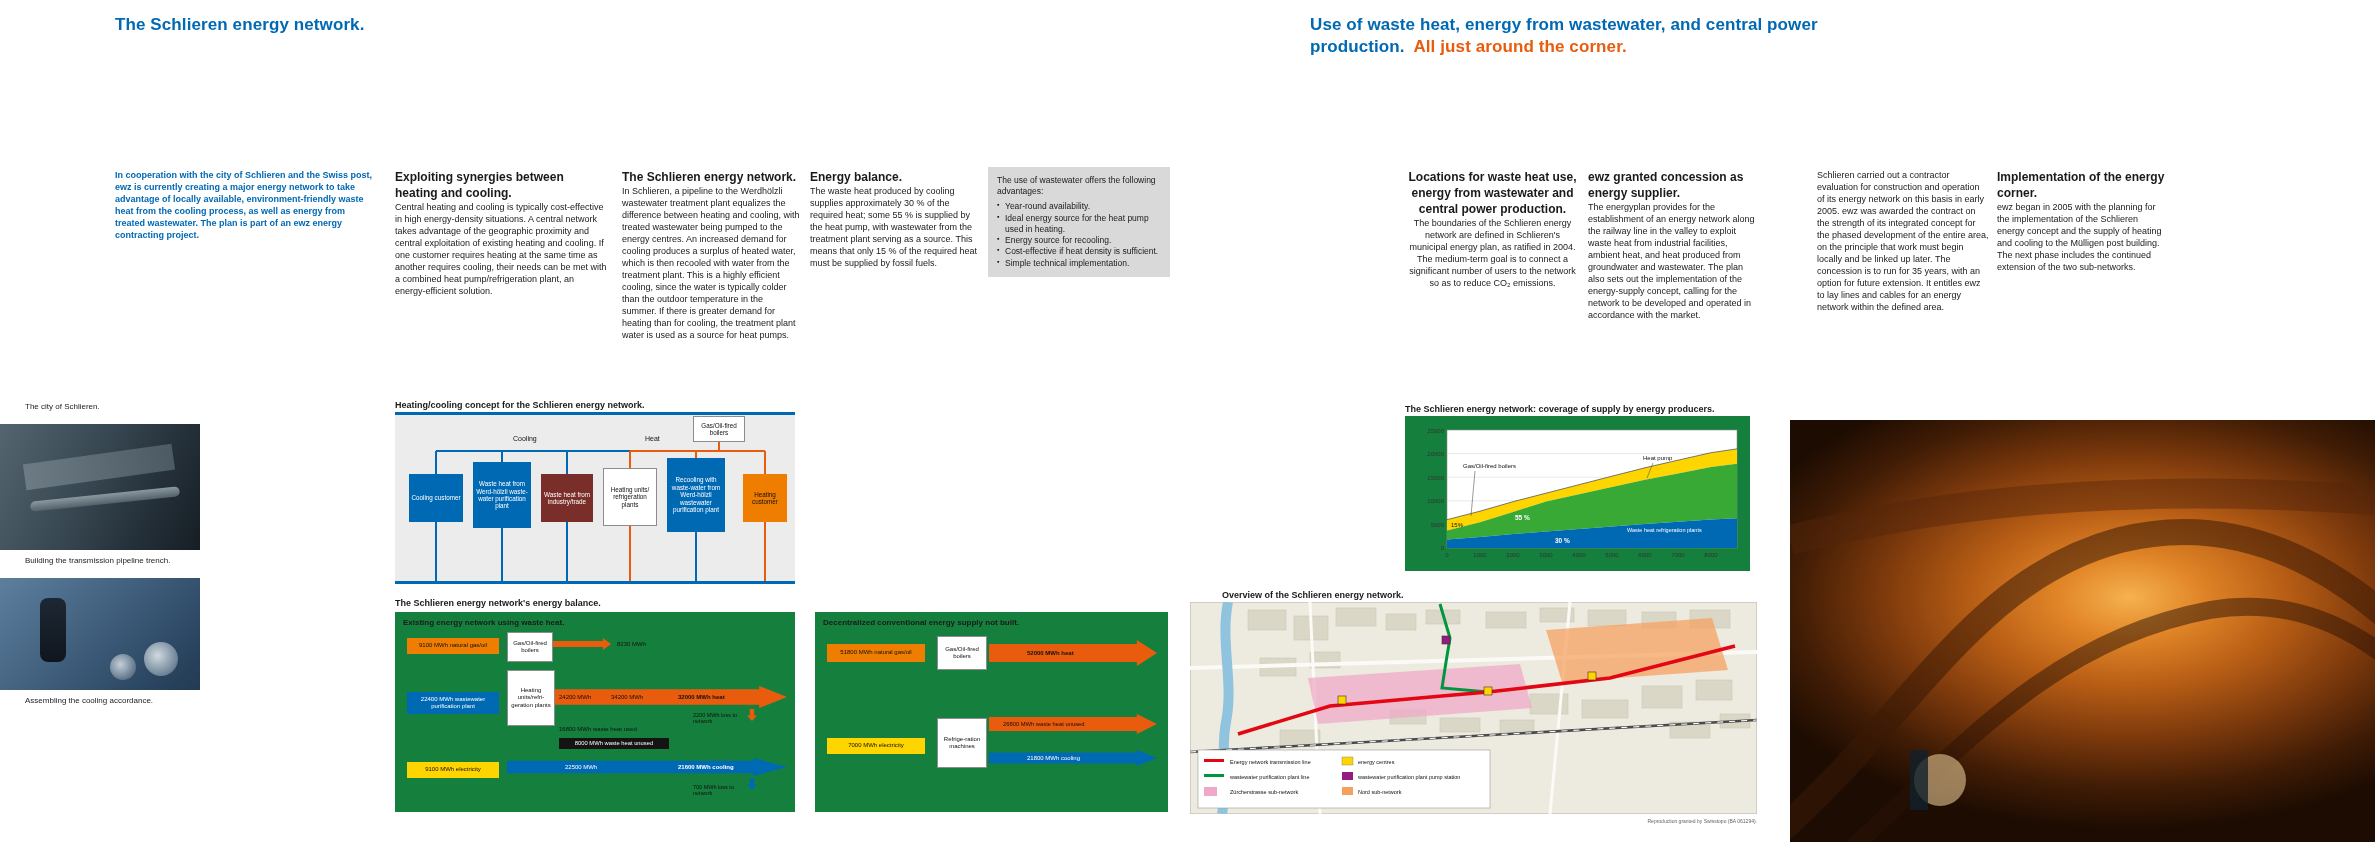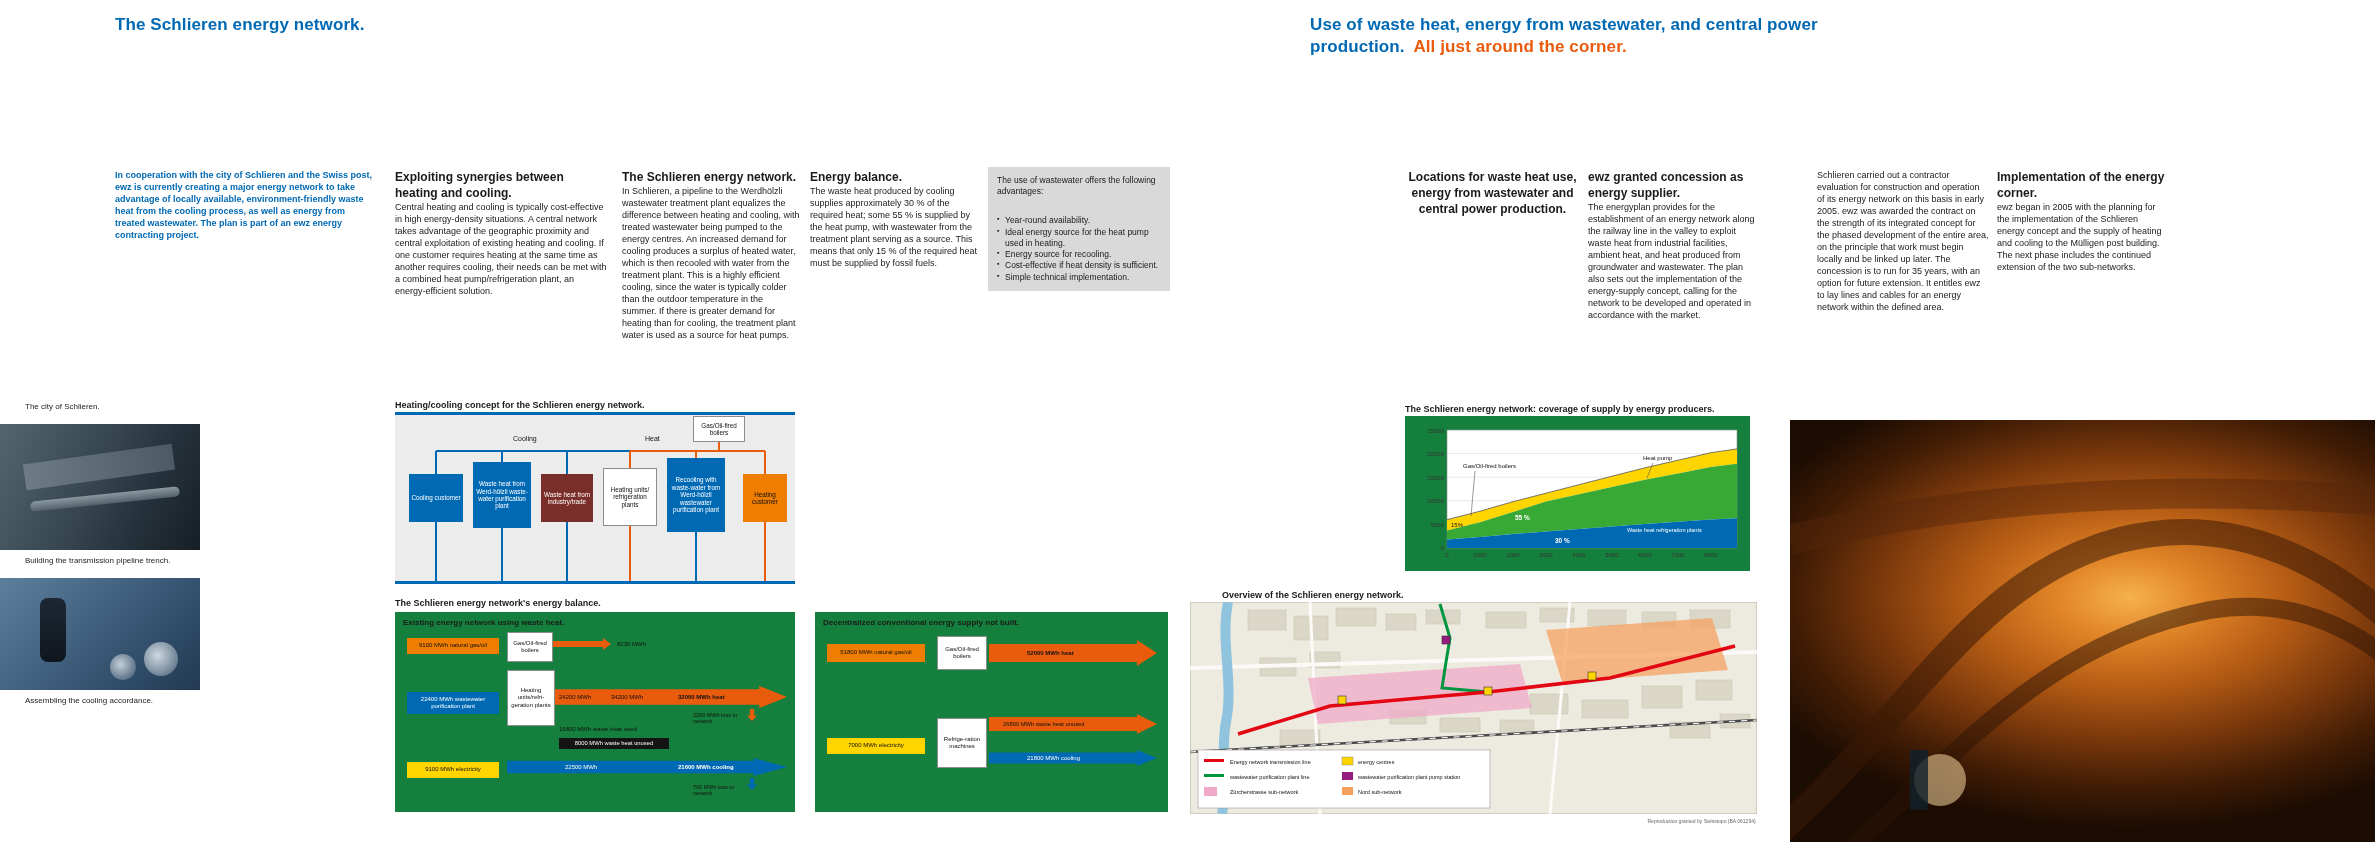--- a/index.html
+++ b/index.html
@@ -11,21 +11,21 @@
   .blue  { color:#0069b4; }
   .orange{ color:#e95c0d; }
   .col { font-size:9px; line-height:1.33; }
   .body-heading { font-weight:bold; font-size:12px; }
   .intro { color:#0069b4; font-weight:bold; font-size:9px; line-height:1.33; }
   .caption { font-size:8px; color:#222; }
   .section-heading { font-weight:bold; font-size:9px; }
   .gray-panel { background:#15803d; }
   .panel-title { position:absolute; left:8px; top:6px; font-size:8px; font-weight:bold; }
   .adv-box { background:#d9d9d9; font-size:8.5px; line-height:1.32; padding:8px 9px; }
-  .adv-box ul { list-style:none; margin-top:18px; }
+  .adv-box ul { list-style:none; margin-top:4px; }
   .adv-box li { padding-left:8px; position:relative; }
   .adv-box li::before { content:"▪"; position:absolute; left:0; top:-1px; font-size:7px; }
   .diagram-box { position:absolute; font-size:6.3px; line-height:1.18; display:flex;
     align-items:center; justify-content:center; text-align:center; padding:2px; }
   .white-box { background:#fff; border:1px solid #8c8c8c; color:#111; }
   .blue-box  { background:#0069b4; color:#fff; }
   .maroon-box{ background:#7a2e2a; color:#fff; }
   .orange-box{ background:#ef7d00; color:#111; }
   .yellow-box{ background:#ffd500; color:#111; }
   .black-box { background:#141414; color:#fff; }
@@ -171,20 +171,21 @@
     <span class="lbl lbl-w" style="left:212px;top:143px;">21800 MWh cooling</span>
   </div>
 
   <div class="page-title abs" style="left:1310px;top:14px;width:520px;">
     <span class="blue">Use of waste heat, energy from wastewater, and central power production.</span>
     <span class="orange" style="margin-left:4px;">All just around the corner.</span>
   </div>
 
   <div class="col abs" style="left:1405px;top:170px;width:175px;text-align:center;">
     <div class="body-heading">Locations for waste heat use, energy from wastewater and central power production.</div>
+    <div>The boundaries of the Schlieren energy network are defined in Schlieren's municipal energy plan, as ratified in 2004. The medium-term goal is to connect a significant number of users to the network so as to reduce CO₂ emissions.</div>
   </div>
 
   <div class="col abs" style="left:1588px;top:170px;width:170px;">
     <div class="body-heading">ewz granted concession as energy supplier.</div>
     <div>The energyplan provides for the establishment of an energy network along the railway line in the valley to exploit waste heat from industrial facilities, ambient heat, and heat produced from groundwater and wastewater. The plan also sets out the implementation of the energy-supply concept, calling for the network to be developed and operated in accordance with the market.</div>
   </div>
 
   <div class="col abs" style="left:1817px;top:170px;width:172px;">
     <div>Schlieren carried out a contractor evaluation for construction and operation of its energy network on this basis in early 2005. ewz was awarded the contract on the strength of its integrated concept for the phased development of the entire area, on the principle that work must begin locally and be linked up later. The concession is to run for 35 years, with an option for future extension. It entitles ewz to lay lines and cables for an energy network within the defined area.</div>
   </div>

